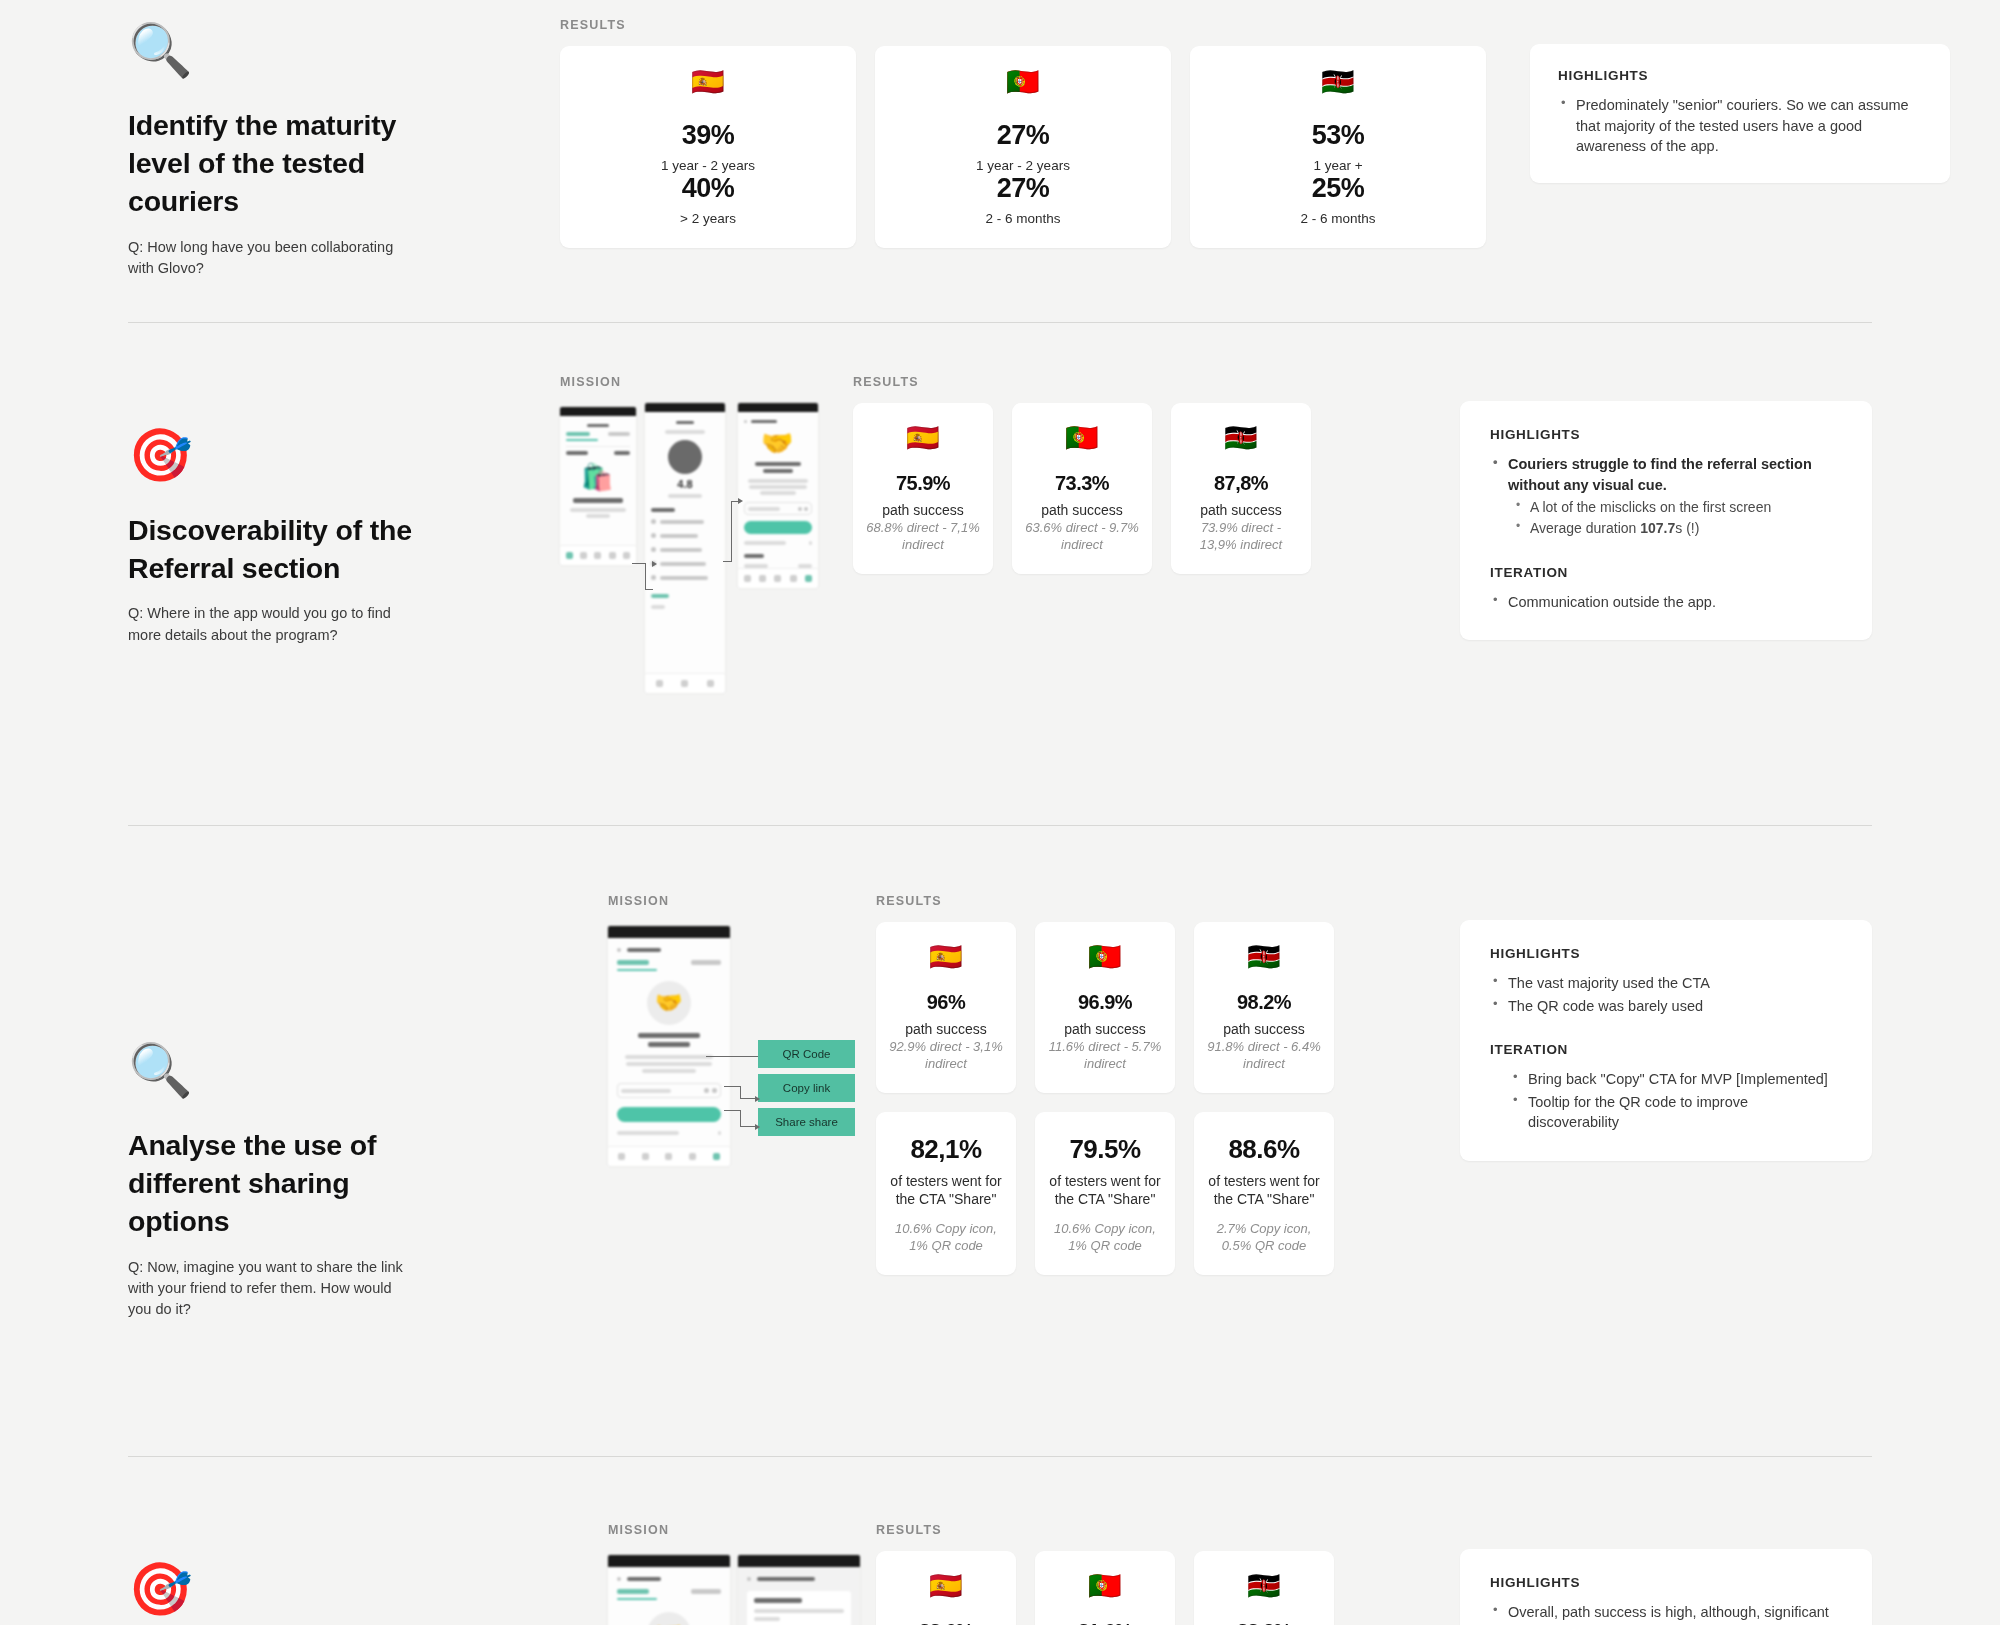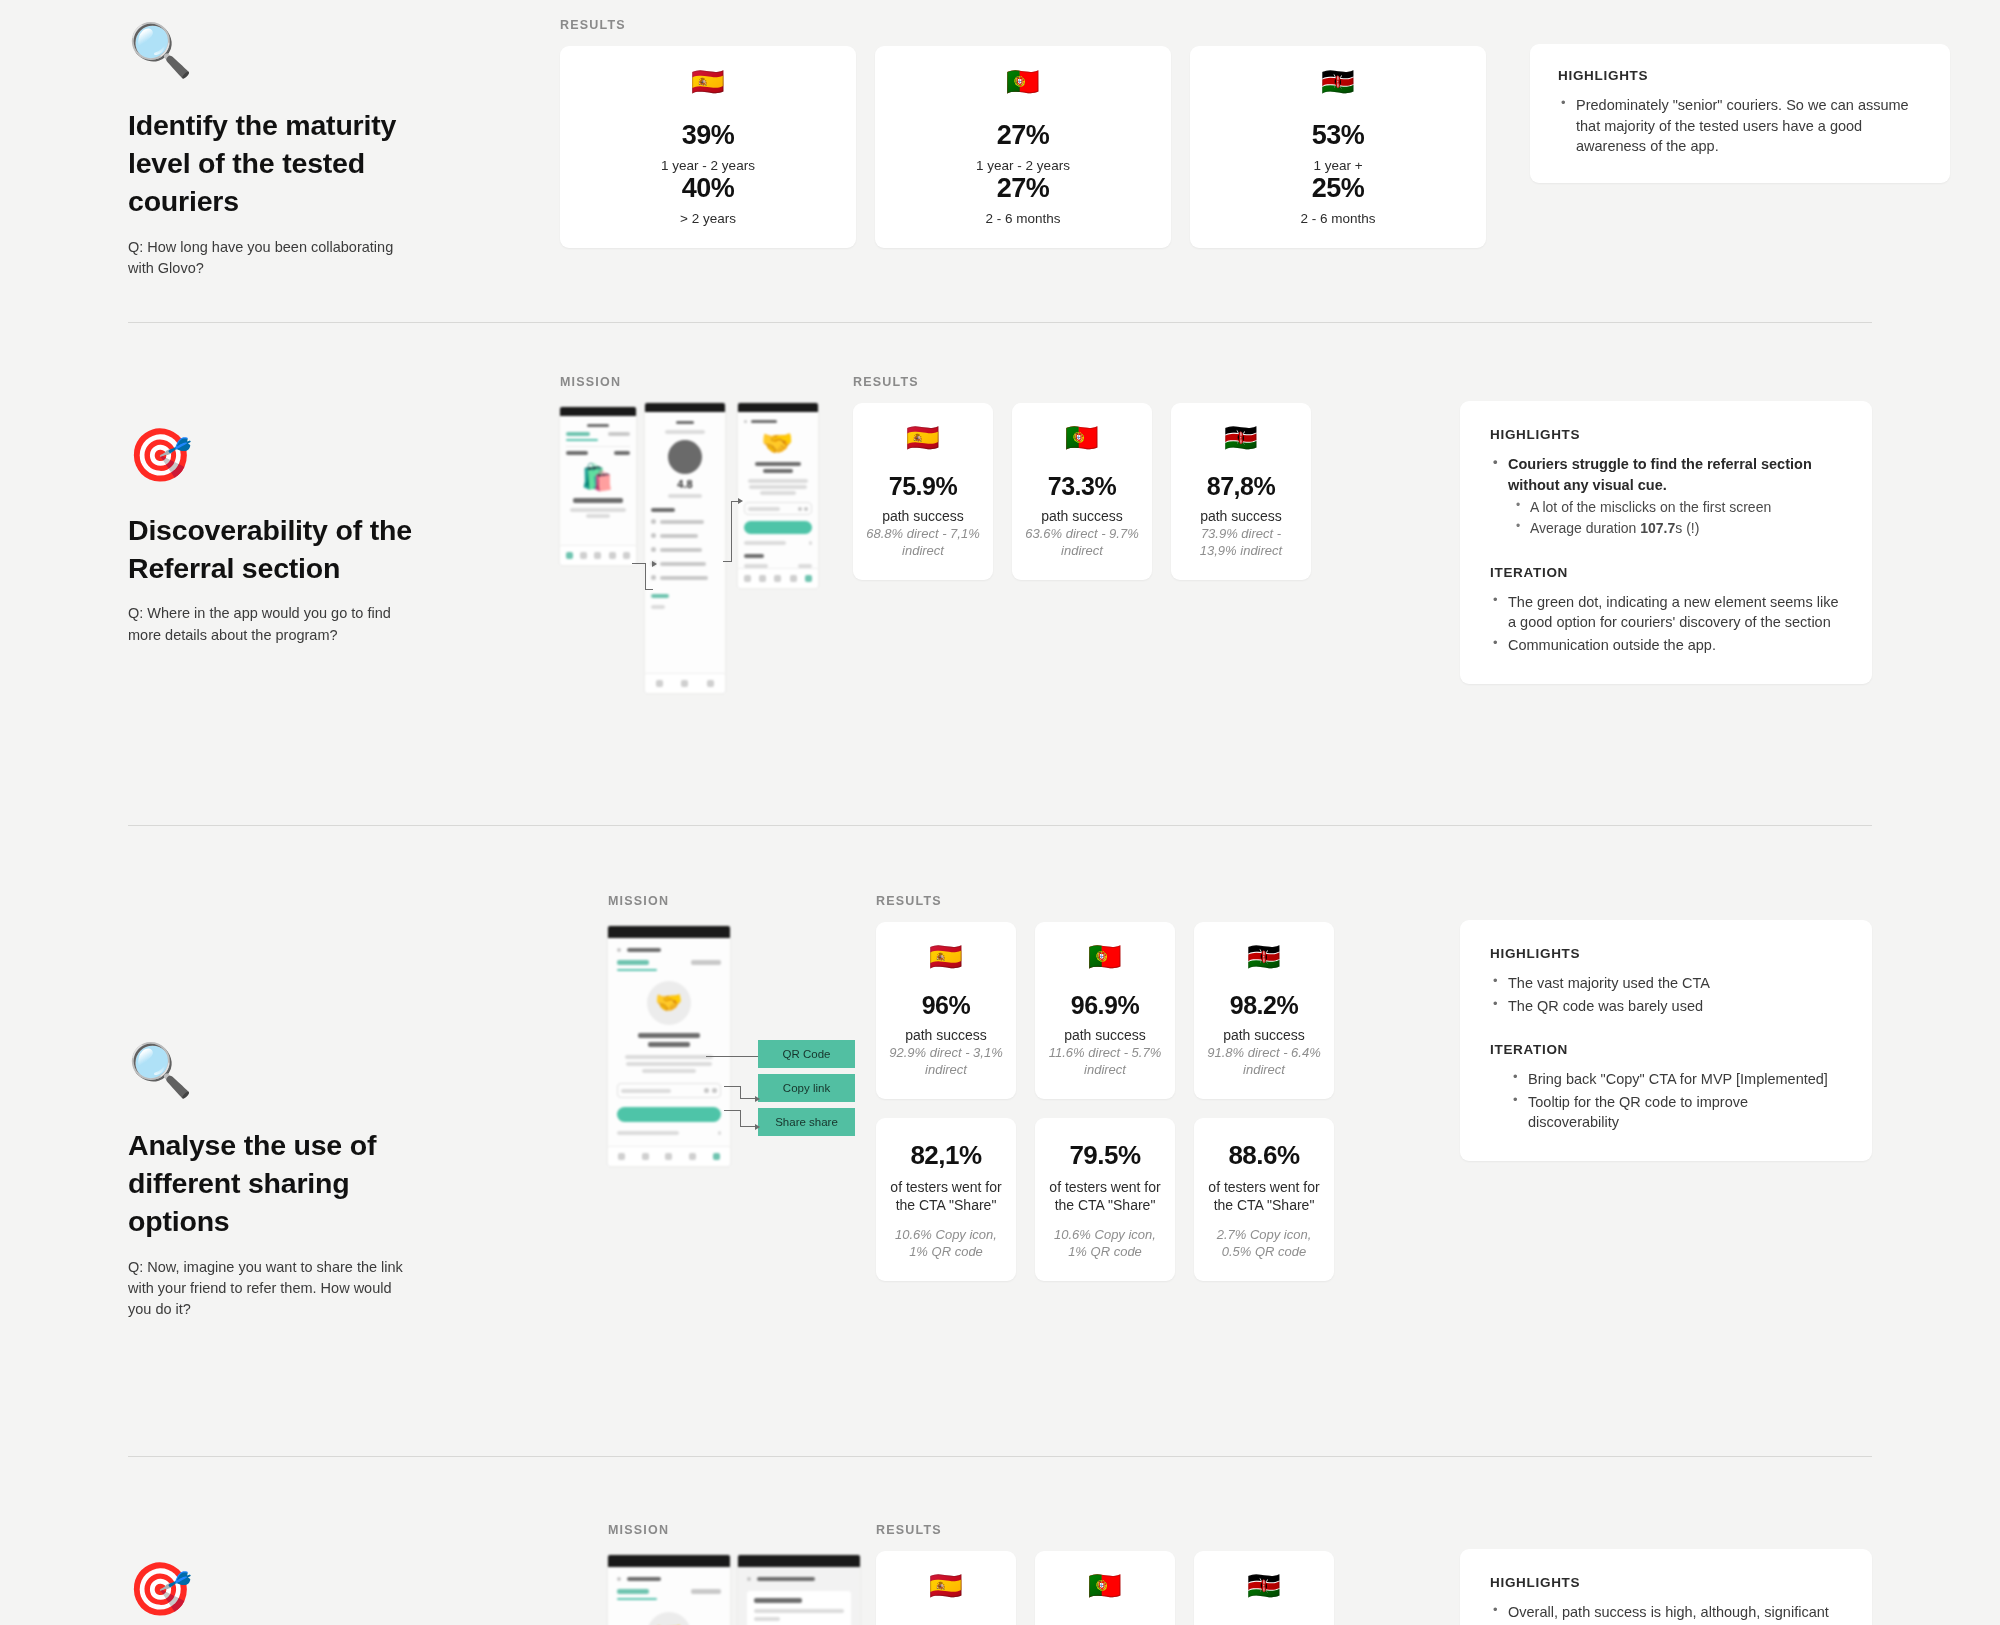--- a/index.html
+++ b/index.html
@@ -125,21 +125,21 @@
   .s1-card { width: 296px; padding: 23px 0 22px; }
   .s1-card .flag { margin-bottom: 24px; }
   .s1-stats { display: flex; justify-content: center; gap: 0; flex-direction: column; }
   .s1-stat { flex: 1; }
   .s1-pct { font-size: 27px; font-weight: bold; color: #111; letter-spacing: -0.5px; }
   .s1-lbl { font-size: 13.5px; color: #2c2c2c; margin-top: 7px; }
 
   
   .ps-card { width: 140px; padding: 22px 12px 20px; }
   .ps-card .flag { margin-bottom: 20px; }
-  .ps-pct { font-size: 25px; font-weight: bold; color: #111; letter-spacing: -0.5px; }
+  .ps-pct { font-size: 20px; font-weight: bold; color: #111; letter-spacing: -0.5px; }
   .ps-lbl { font-size: 14px; color: #2c2c2c; margin-top: 7px; }
   .ps-sub { font-size: 13px; font-style: italic; color: #8e8e8e; margin-top: 2px; line-height: 1.3; }
 
   
   .cta-card { width: 140px; padding: 22px 11px 20px; }
   .cta-pct { font-size: 26px; font-weight: bold; color: #111; letter-spacing: -0.5px; }
   .cta-lbl { font-size: 14px; color: #2c2c2c; margin-top: 7px; line-height: 1.3; }
   .cta-sub { font-size: 13px; font-style: italic; color: #8e8e8e; margin-top: 13px; line-height: 1.3; }
 
   
@@ -425,21 +425,20 @@
         <div class="hl-head">HIGHLIGHTS</div>
         <ul class="hl-list">
           <li class="bold">Couriers struggle to find the referral section without any visual cue.</li>
         </ul>
         <ul class="hl-sublist">
           <li>A lot of the misclicks on the first screen</li>
           <li>Average duration <b>107.7</b>s (!)</li>
         </ul>
         <div class="hl-head second">ITERATION</div>
         <ul class="hl-list">
-          <li>The green dot, indicating a new element seems like a good option for couriers' discovery of the section</li>
           <li>Communication outside the app.</li>
         </ul>
       </div>
     </div>
   </div>
 
   <div class="divider" style="margin-top:107px;"></div>
 
   <div class="section" style="padding-top:68px; height:490px;">
     <div class="left-col" style="padding-top:150px;">

